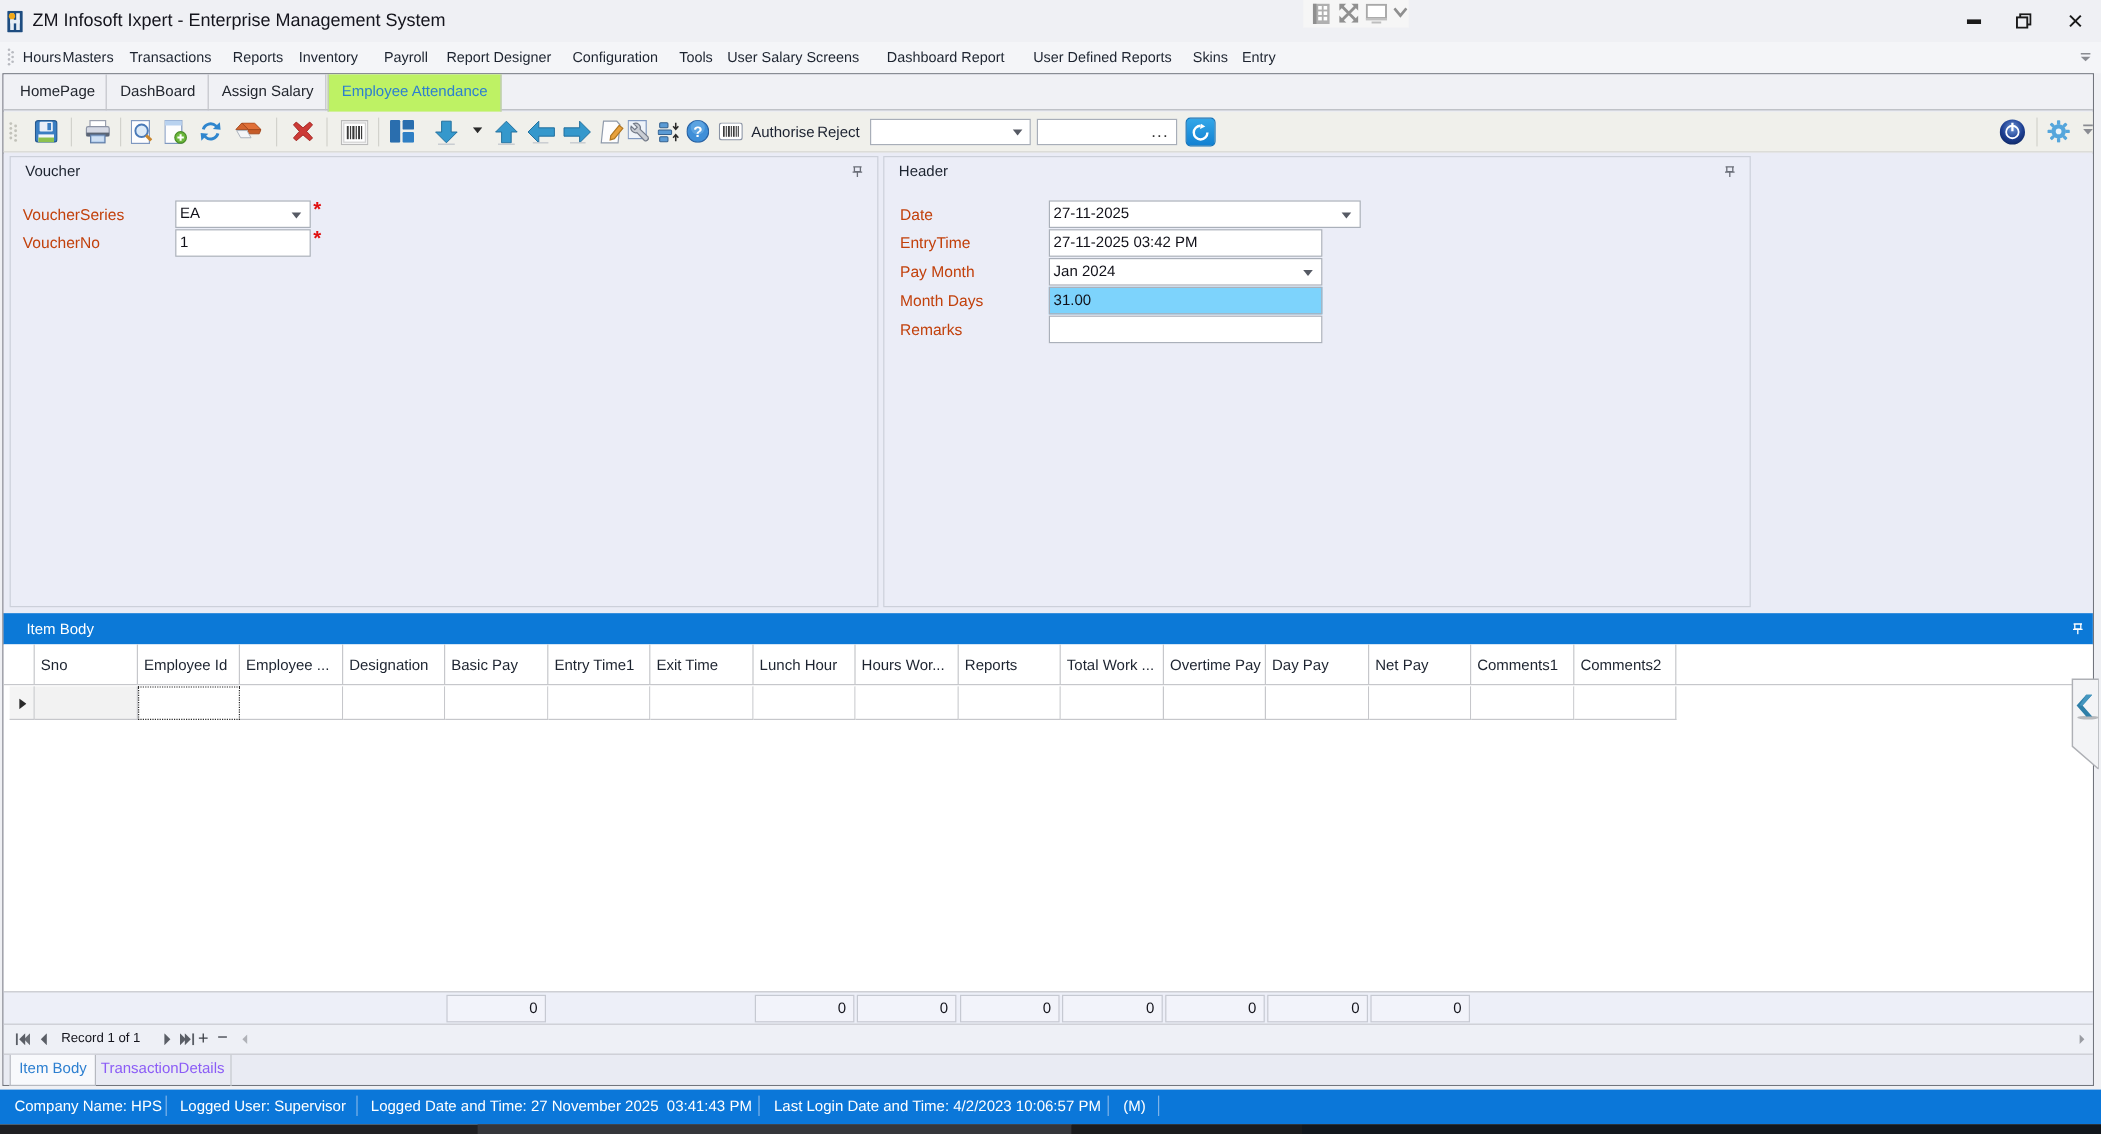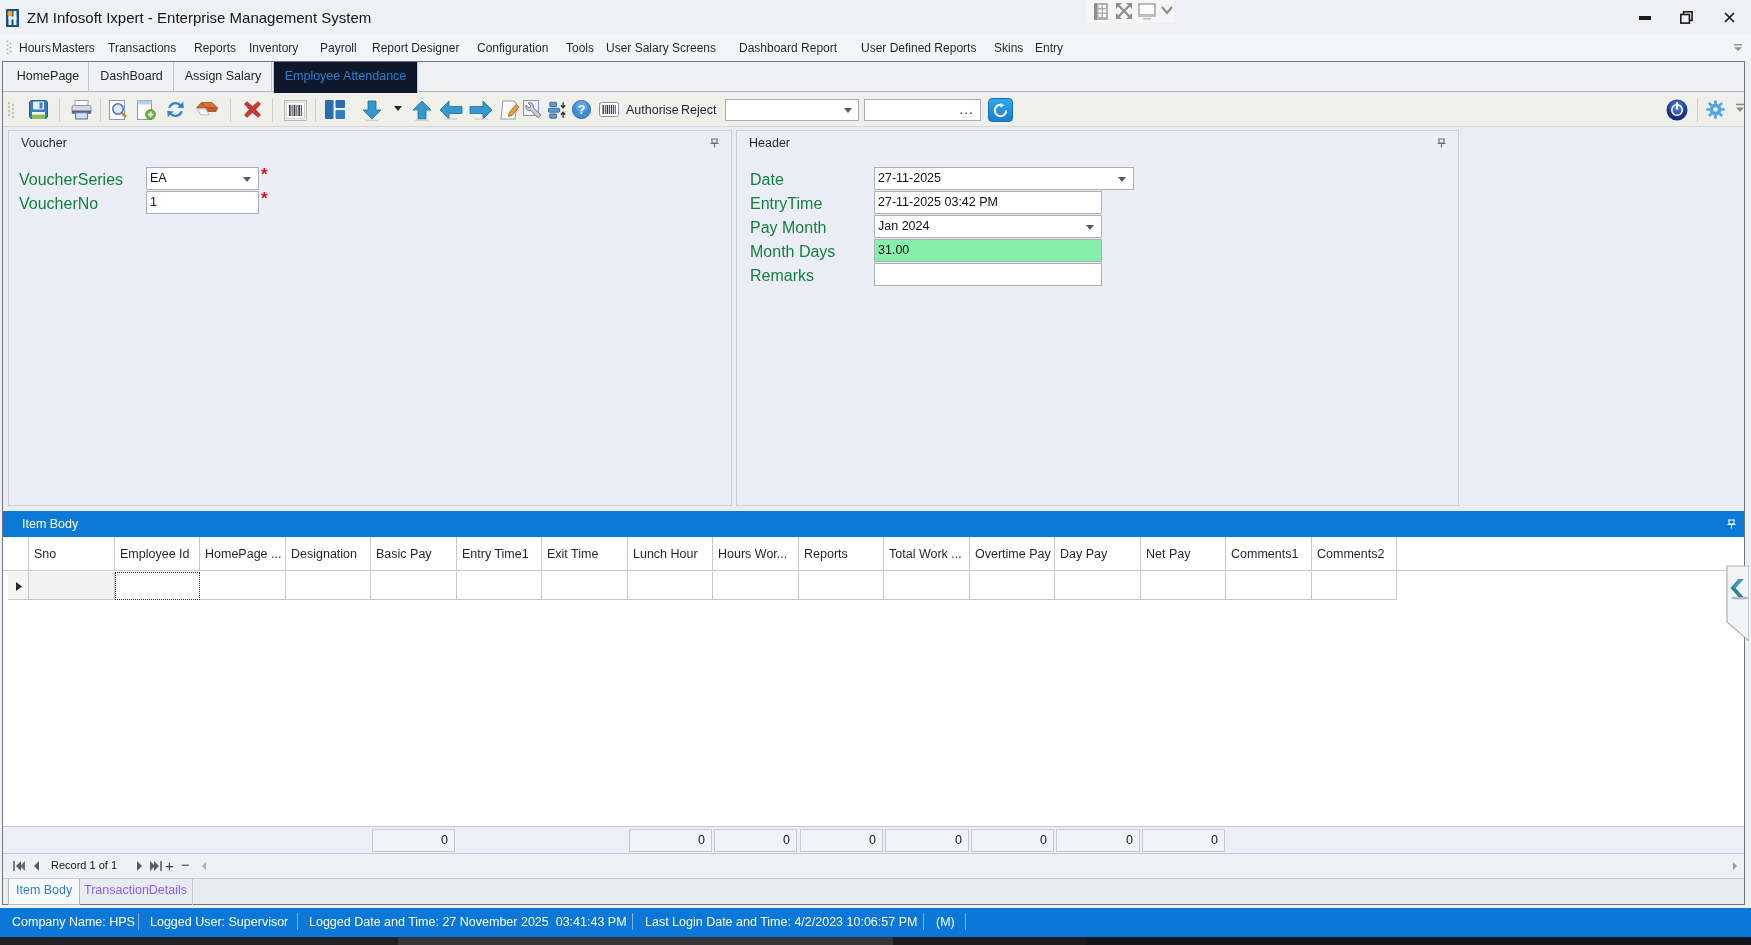--- a/index.html
+++ b/index.html
@@ -17,33 +17,33 @@
 
 #menubar { left:0; top:35px; width:1751px; height:26px; background:#f4f5f8; }
 .menuitem { position:absolute; top:6px; font-size:12px; color:#1d2430; }
 
 
 #clientframe { left:2px; top:61px; width:1743px; height:844px; border:1px solid #72757d; background:#eaecf6; }
 
 
 #tabstrip { left:3px; top:62px; width:1741px; height:30px; background:#f0f1f5; border-bottom:1px solid #b4b6bc; }
 .tab { position:absolute; top:0; height:30px; border-right:1px solid #c2c4ca; font-size:12.5px; text-align:center; line-height:29px; color:#22262e; }
-.tab.active { background:#0f172a; color:#2c7fd0; border-left:1px solid #c2c4ca; height:31px; z-index:2; }
+.tab.active { background:#bef264; color:#2c7fd0; border-left:1px solid #c2c4ca; height:31px; z-index:2; }
 
 
 #toolbar { left:3px; top:93px; width:1741px; height:34px; background:#f0f0eb; border-bottom:1px solid #d8d8d4; }
 .tsep { position:absolute; top:5px; width:1px; height:24px; background:#d2d2cc; }
 .ticon { position:absolute; top:7px; }
 
 
 #content { left:3px; top:128px; width:1741px; height:383px; background:#eaecf6; }
 .panel { position:absolute; top:2px; height:376px; background:#ebedf7; border:1px solid #ccd0da; }
 .ptitle { position:absolute; left:12px; top:5px; font-size:12.5px; color:#1d2430; }
 .field { position:absolute; background:#fff; border:1px solid #aab0ba; font-size:12.5px; }
-.flabel { position:absolute; font-size:16px; color:#15803d; }
+.flabel { position:absolute; font-size:13px; color:#c2410c; }
 .fval { position:absolute; left:3px; top:3px; font-size:12.5px; color:#101018; }
 .combo-arrow { position:absolute; right:7px; top:9px; width:0; height:0; border-left:4px solid transparent; border-right:4px solid transparent; border-top:5px solid #565a64; }
 .req { position:absolute; color:#e01010; font-size:17px; font-weight:bold; }
 
 
 #ibbar { left:3px; top:511px; width:1741px; height:26px; background:#0c79d7; color:#fff; }
 #ibbar span { position:absolute; left:19px; top:6px; font-size:12.5px; }
 
 
 #grid { left:3px; top:537px; width:1741px; height:289px; background:#fff; }
@@ -392,21 +392,21 @@
     <div class="flabel" style="left:13px;top:64px">EntryTime</div>
     <div class="field" style="left:137px;top:60px;width:228px;height:23px">
       <div class="fval">27-11-2025 03:42 PM</div>
     </div>
     <div class="flabel" style="left:13px;top:88px">Pay Month</div>
     <div class="field" style="left:137px;top:84px;width:228px;height:23px">
       <div class="fval">Jan 2024</div>
       <div class="combo-arrow"></div>
     </div>
     <div class="flabel" style="left:13px;top:112px">Month Days</div>
-    <div class="field" style="left:137px;top:108px;width:228px;height:23px;background:#86efac">
+    <div class="field" style="left:137px;top:108px;width:228px;height:23px;background:#7dd3fc">
       <div class="fval">31.00</div>
     </div>
     <div class="flabel" style="left:13px;top:136px">Remarks</div>
     <div class="field" style="left:137px;top:132px;width:228px;height:23px"></div>
   </div>
 </div>
 <div class="abs" id="ibbar">
     <span>Item Body</span>
   <svg class="abs" style="right:8px;top:8px" width="9" height="10" viewBox="0 0 9 10">
     <path d="M1 1 h7 M2 1 v4 h5 v-4 M0.5 5.5 h8 M4.5 5.5 v4" stroke="#fff" stroke-width="1.1" fill="none"></path>
@@ -415,21 +415,21 @@
 <div class="abs" id="grid">
 
   <div class="gh" style="left:5px;width:21px"></div>
   <div class="gh" style="left:26px;width:86px">
       <span>Sno</span>
     </div>
   <div class="gh" style="left:112px;width:85px">
       <span>Employee Id</span>
     </div>
   <div class="gh" style="left:197px;width:86px">
-      <span>HomePage ...</span>
+      <span>Employee ...</span>
     </div>
   <div class="gh" style="left:283px;width:85px">
       <span>Designation</span>
     </div>
   <div class="gh" style="left:368px;width:86px">
       <span>Basic Pay</span>
     </div>
   <div class="gh" style="left:454px;width:85px">
       <span>Entry Time1</span>
     </div>

